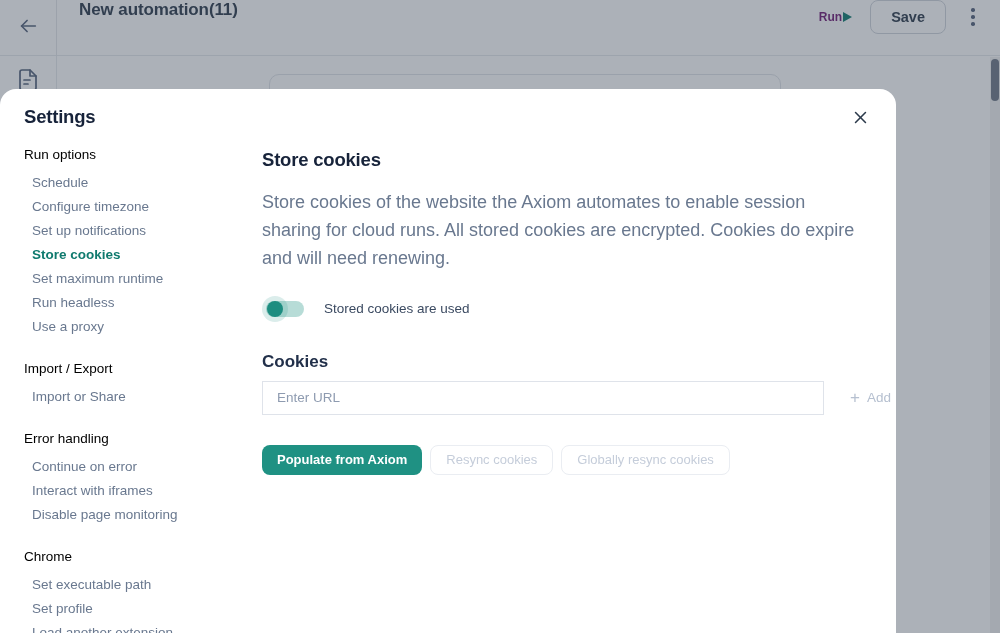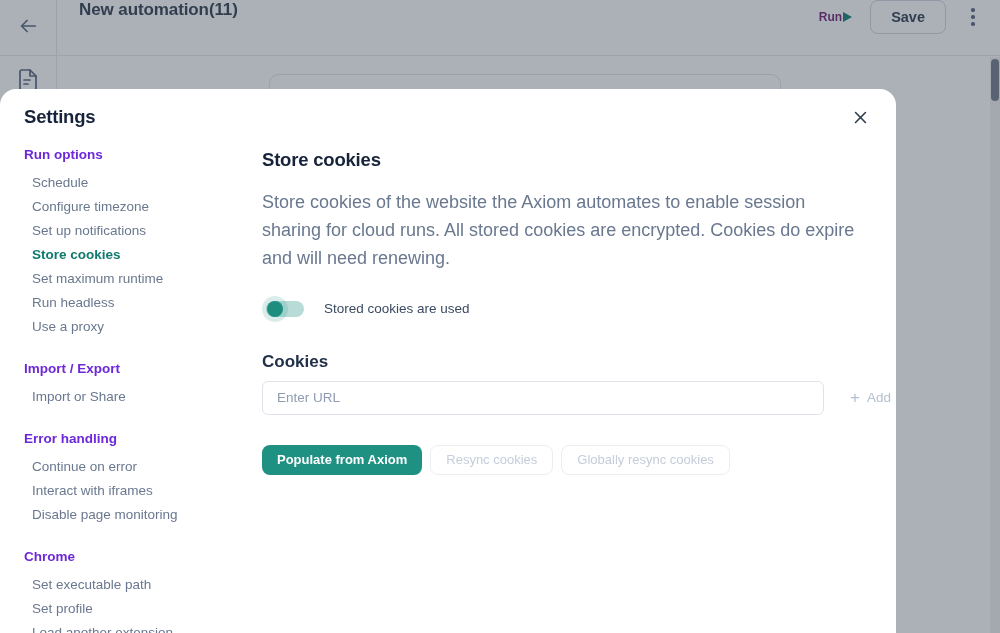--- a/index.html
+++ b/index.html
@@ -211,22 +211,22 @@
   .settings-sidebar {
     width: 240px;
     flex: none;
     padding: 0 0 0 24px;
   }
 
   .nav-group { margin-bottom: 0; }
 
   .nav-group-title {
     font-size: 13.5px;
-    font-weight: 700;
-    color: #6d28d9;
+    font-weight: 400;
+    color: #000000;
     margin-top: 22px;
     margin-bottom: 9px;
   }
   .nav-group:first-child .nav-group-title { margin-top: 0; }
 
   .nav-item {
     display: block;
     font-size: 13.5px;
     color: #69788f;
     padding: 4px 0 4px 8px;
@@ -318,21 +318,21 @@
   .input-row {
     display: flex;
     align-items: center;
     margin-top: 9px;
   }
 
   .url-input {
     width: 562px;
     height: 34px;
     border: 1px solid #dfe3ea;
-    border-radius: 6px;
+    border-radius: 0;
     padding: 0 14px;
     font-size: 13.5px;
     font-family: "Liberation Sans", sans-serif;
     color: #2c3a4b;
     background: #fff;
     outline: none;
   }
   .url-input::placeholder { color: #8e9bb0; }
 
   .add-btn {

